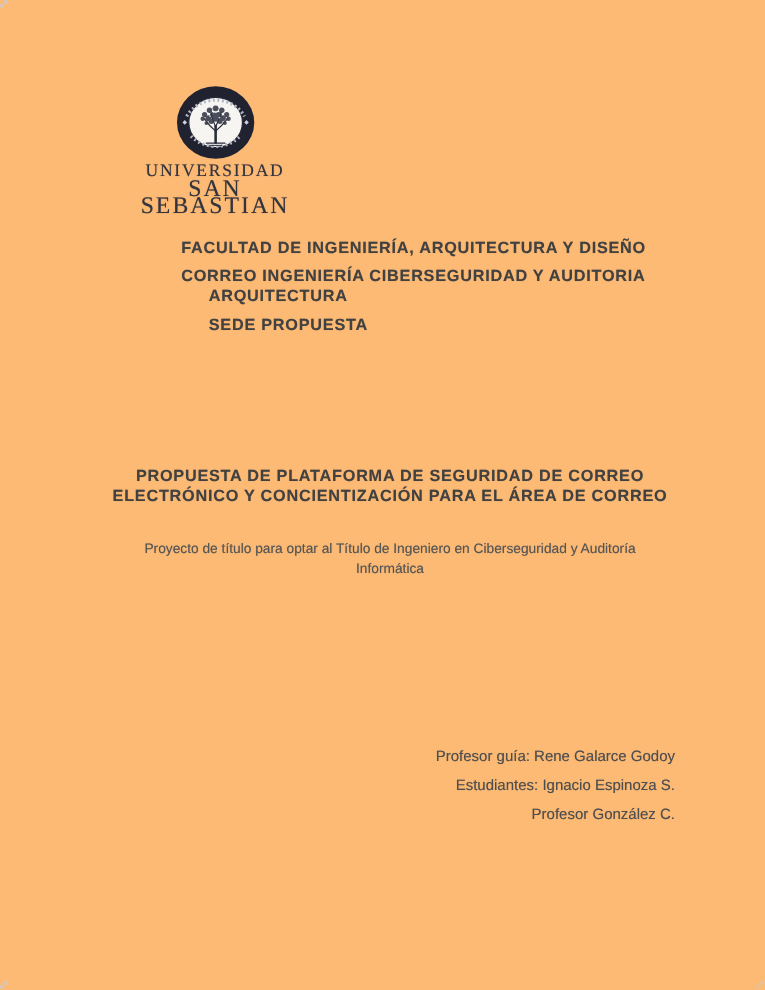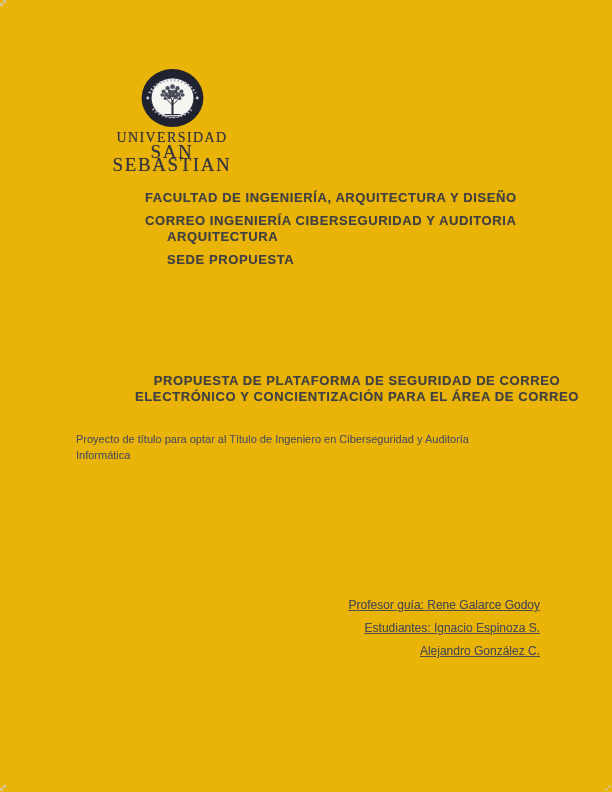--- a/index.html
+++ b/index.html
@@ -1,20 +1,20 @@
 <!DOCTYPE html>
 <html><head>
 <meta charset="utf-8">
 <style>
   html, body { margin: 0; padding: 0; background: #ffffff; }
   .page {
     position: relative;
     width: 612px;
     height: 792px;
-    background: #eab308;
+    background: #fdba74;
     overflow: hidden;
     font-family: "Liberation Sans", sans-serif;
   }
 
   
   .corner-mark {
     position: absolute;
     width: 6px; height: 6px;
     background:
       linear-gradient(45deg, transparent 0, transparent 0),
@@ -64,46 +64,44 @@
     position: absolute;
     left: 86px; top: 373px;
     width: 452px;
     text-align: center;
     font-size: 13px;
     font-weight: bold;
     letter-spacing: 0.6px;
     color: #414141;
     text-shadow: 0 0 0.7px rgba(60,60,60,0.45);
     line-height: 16px;
-    margin-left: 45px;
   }
 
   
   .thesis-subtitle {
     position: absolute;
     left: 76px; top: 431px;
     width: 472px;
-    text-align: left;
+    text-align: center;
     font-size: 11px;
     color: #555555;
     text-shadow: 0 0 0.6px rgba(90,90,90,0.5);
     line-height: 16px;
   }
 
   
   .credits {
     position: absolute;
     right: 72px; top: 594px;
     width: 320px;
     text-align: right;
     font-size: 12px;
     color: #4e4e4e;
     text-shadow: 0 0 0.6px rgba(80,80,80,0.5);
     line-height: 23px;
-    text-decoration: underline;
   }
 </style>
 </head>
 <body>
 
 <div class="page">
 
   <div class="corner-mark corner-tl"></div>
   <div class="corner-mark corner-bl"></div>
   <div class="corner-mark corner-br"></div>
@@ -175,16 +173,16 @@
   </div>
 
   <div class="thesis-subtitle">
     <div>Proyecto de título para optar al Título de Ingeniero en Ciberseguridad y Auditoría</div>
     <div>Informática</div>
   </div>
 
   <div class="credits">
     <div>Profesor guía: Rene Galarce Godoy</div>
     <div>Estudiantes: Ignacio Espinoza S.</div>
-    <div>Alejandro González C.</div>
+    <div>Profesor González C.</div>
   </div>
 
 </div>
 
 </body></html>

